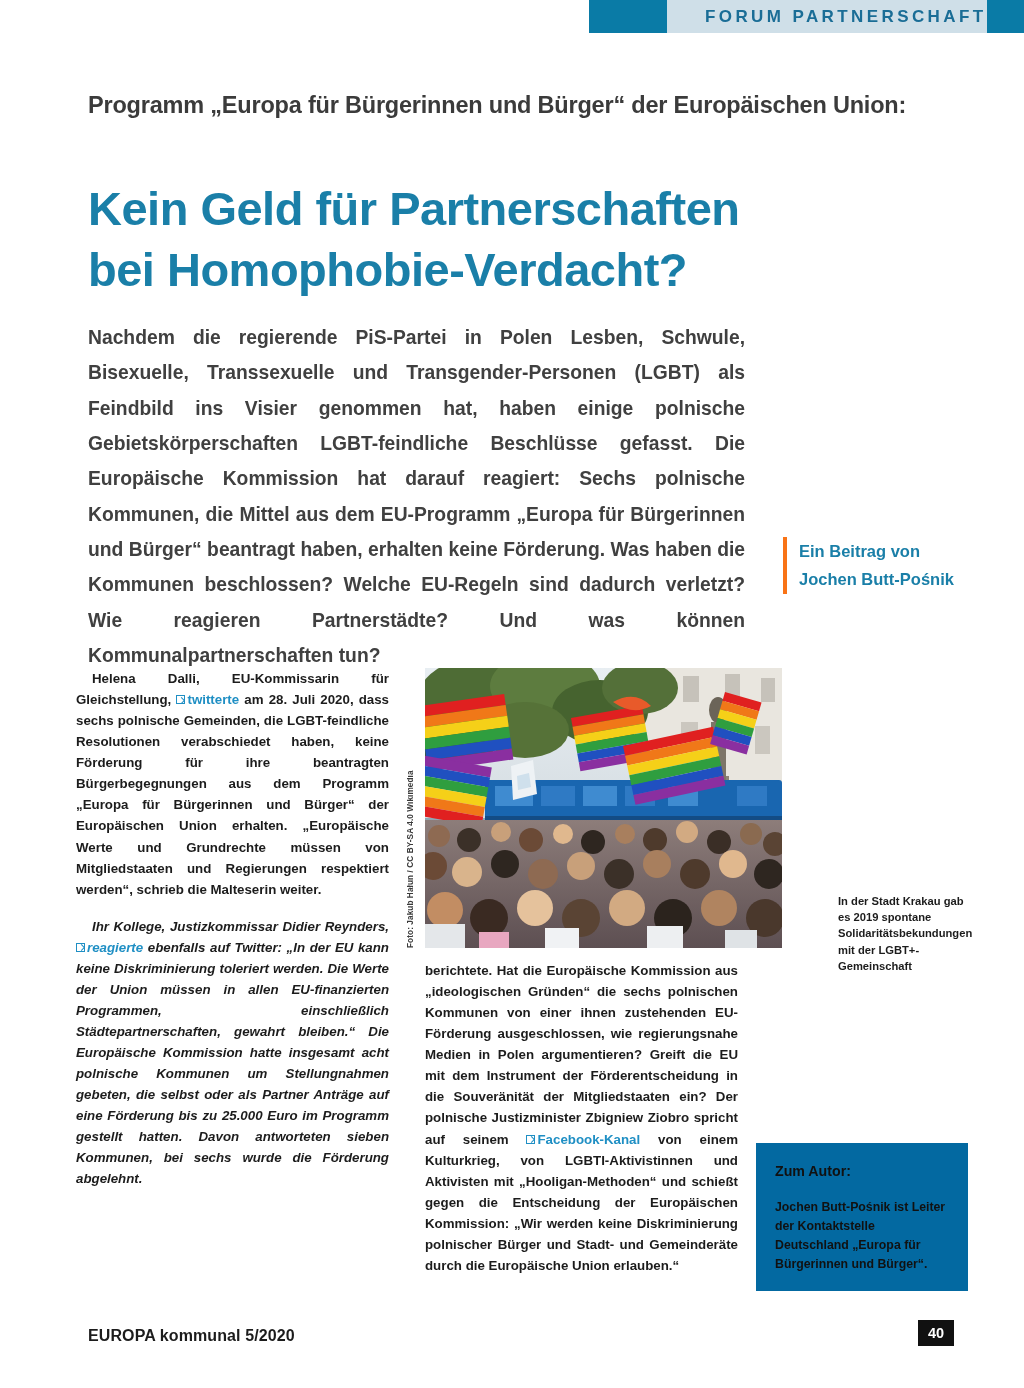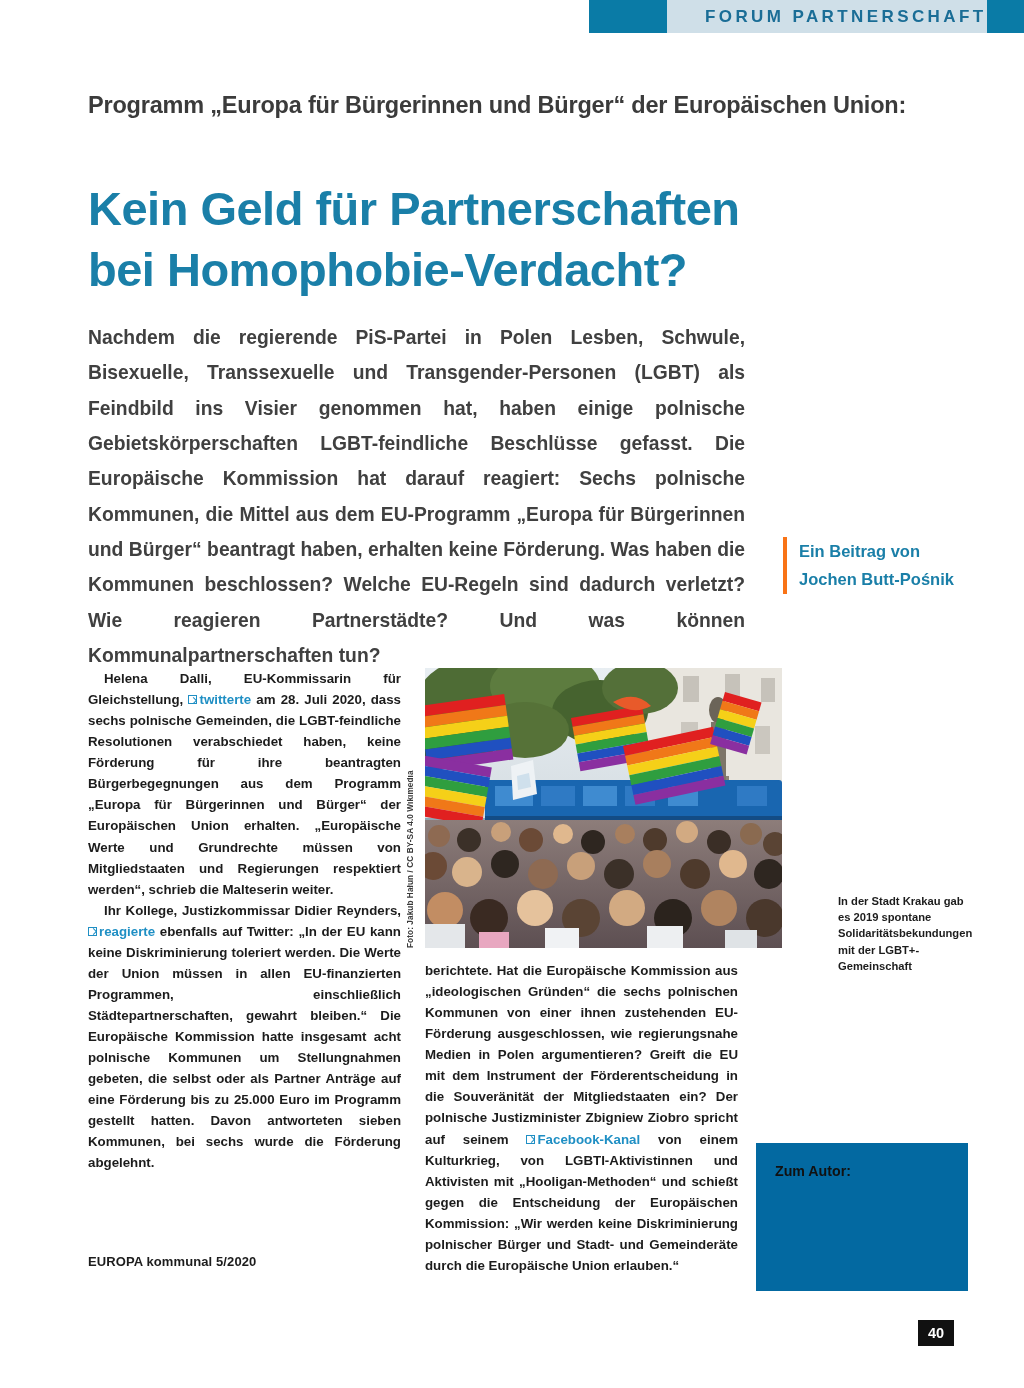--- a/index.html
+++ b/index.html
@@ -106,23 +106,23 @@
   .col {
     position: absolute;
     font-size: 13.3px;
     line-height: 1.585;
     font-weight: bold;
     color: #1c1c1c;
     text-align: justify;
   }
   .col p { margin: 0; text-indent: 16px; }
   .col p.first { text-indent: 16px; }
-  .col p + p { margin-top: 0; }
-
-  #col-left  { left: 88px;  top: 668px;  width: 313px; }
+  .col p + p { margin-top: 16px; font-style: italic; }
+
+  #col-left  { left: 76px;  top: 668px;  width: 313px; }
   #col-mid-a { left: 425px; top: 960px;  width: 313px; }
 
   a.ext-link {
     color: #1f8fc4;
     text-decoration: none;
     font-weight: bold;
     white-space: nowrap;
   }
   .link-glyph {
     display: inline-block;
@@ -223,22 +223,22 @@
     position: absolute;
     left: 88px;
     top: 1316px;
     width: 880px;
     height: 1px;
     background: #ffffff;
   }
   .footer-left {
     position: absolute;
     left: 88px;
-    top: 1254px;
-    font-size: 13px;
+    top: 1327px;
+    font-size: 16px;
     font-weight: bold;
     color: #1c1c1c;
     letter-spacing: 0.1px;
   }
   .page-number {
     position: absolute;
     left: 918px;
     top: 1320px;
     width: 36px;
     height: 26px;
@@ -434,20 +434,21 @@
   </p>
   <p>
     <span>Ihr Kollege, Justizkommissar Didier Reynders,</span>
     <a class="ext-link" href="#"><span class="link-glyph"></span><span>reagierte</span></a>
     <span>ebenfalls auf Twitter: „In der EU kann keine Diskriminierung toleriert werden. Die Werte der Union müssen in allen EU-finanzierten Programmen, einschließlich Städtepartnerschaften, gewahrt bleiben.“ Die Europäische Kommission hatte insgesamt acht polnische Kommunen um Stellungnahmen gebeten, die selbst oder als Partner Anträge auf eine Förderung bis zu 25.000 Euro im Programm gestellt hatten. Davon antworteten sieben Kommunen, bei sechs wurde die Förderung abgelehnt.</span>
   </p>
 </div>
 
 <div class="author-box">
   <div class="author-box-title">Zum Autor:</div>
+  <div class="author-box-text">Jochen Butt-Pośnik ist Leiter der Kontaktstelle Deutschland „Europa für Bürgerinnen und Bürger“.</div>
 </div>
 
 <div class="footer-rule"></div>
 <div class="footer-left">EUROPA kommunal 5/2020</div>
 <div class="page-number">40</div>
 
 <div class="col" id="col-mid-a">
     <p style="text-indent: 0px;"><span>berichtete. Hat die Europäische Kommission aus „ideologischen Gründen“ die sechs polnischen Kommunen von einer ihnen zustehenden EU-Förderung ausgeschlossen, wie regierungsnahe Medien in Polen argumentieren? Greift die EU mit dem Instrument der Förderentscheidung in die Souveränität der Mitgliedstaaten ein? Der polnische Justizminister Zbigniew Ziobro spricht auf seinem</span>
     <a class="ext-link" href="#"><span class="link-glyph"></span><span>Facebook-Kanal</span></a>
     <span>von einem Kulturkrieg, von LGBTI-Aktivistinnen und Aktivisten mit „Hooligan-Methoden“ und schießt gegen die Entscheidung der Europäischen Kommission: „Wir werden keine Diskriminierung polnischer Bürger und Stadt- und Gemeinderäte durch die Europäische Union erlauben.“</span>

